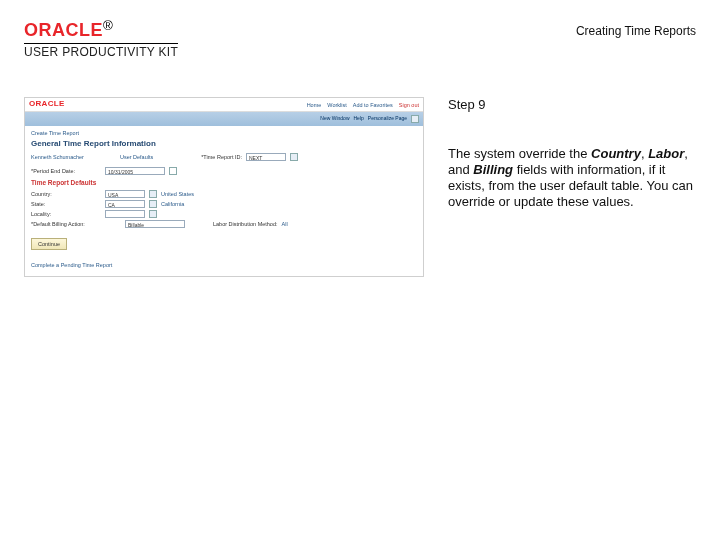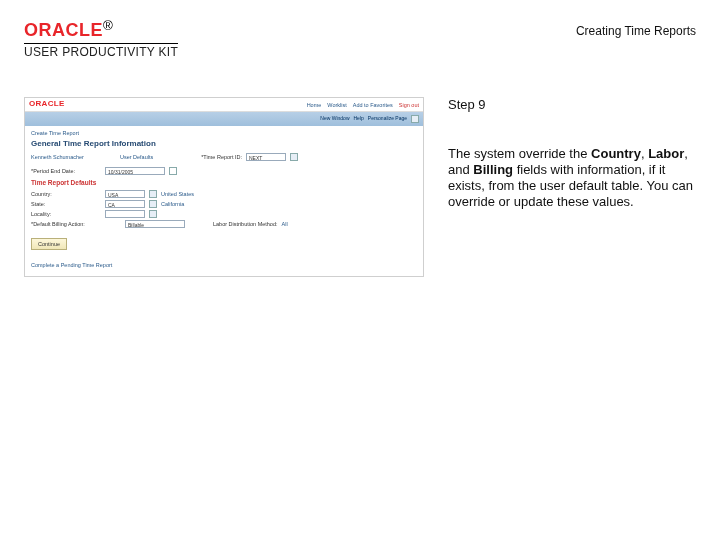--- a/index.html
+++ b/index.html
@@ -151,21 +151,21 @@
     color: #2a5a8a;
   }
   .panel-right {
     flex: 1;
     font-size: 13px;
     color: #111;
     line-height: 1.25;
   }
   .step-label { margin-bottom: 32px; }
   .body-text { font-size: 13px; }
-  .body-text b { font-weight: bold; }
+  .body-text b { font-weight: bold; font-style: italic; }
 </style>
 </head>
 <body>
 
 <div class="header">
   <div class="logo-block">
     <div>
       <span class="oracle-logo">ORACLE</span><sup>®</sup>
     </div>
     <div class="upk-line">USER PRODUCTIVITY KIT</div>

